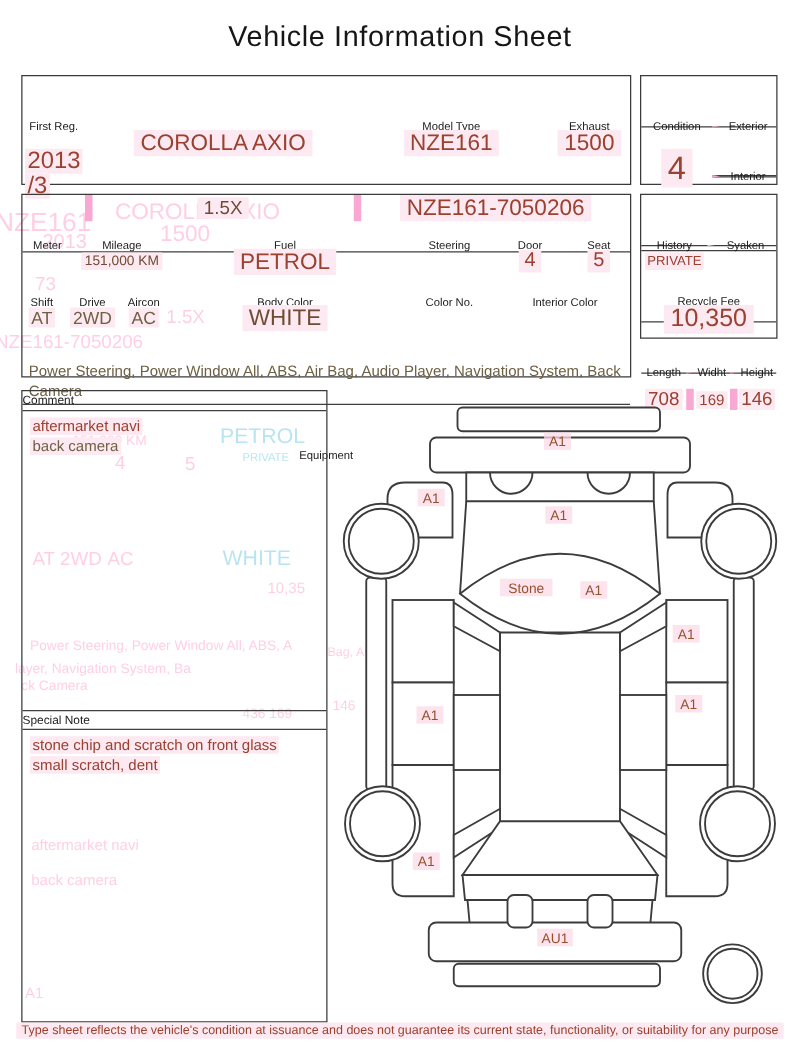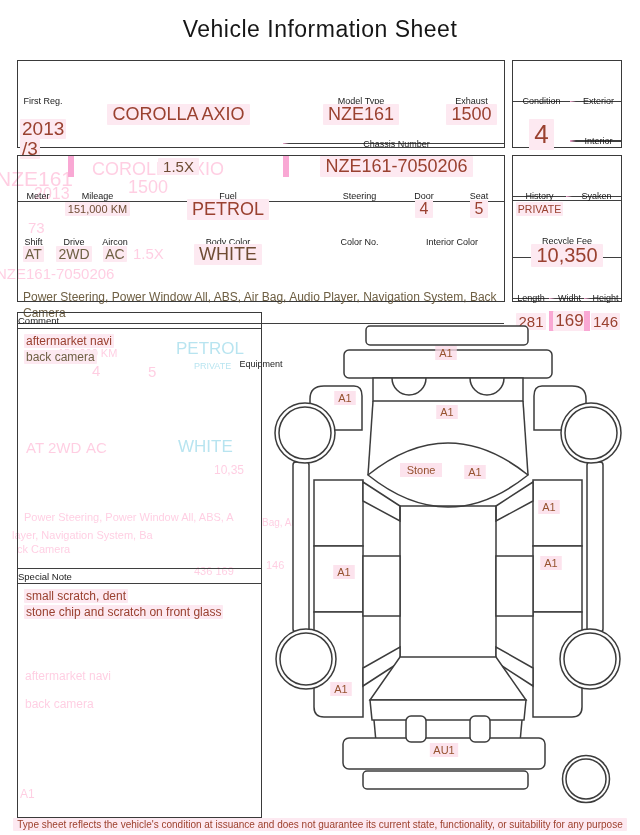--- a/index.html
+++ b/index.html
@@ -30,21 +30,21 @@
     font-size:10px;color:#9c3f2b;z-index:2;
   }
   
   #table1{left:17px;top:60px;width:488px;height:88px;display:grid;
           grid-template-columns:50px 215px 150px 1fr;
           grid-template-rows:13px 29px 13px 1fr;}
   #box1{left:512px;top:60px;width:110px;height:88px;display:grid;
         grid-template-columns:57px 1fr;
         grid-template-rows:13px 26px 14px 1fr;}
   #table2{left:17px;top:155px;width:488px;height:147px;display:flex;flex-direction:column;}
-  #box2{left:512px;top:155px;width:110px;height:147px;display:flex;flex-direction:column;}
+  #box2{left:512px;top:155px;width:110px;height:116px;display:flex;flex-direction:column;}
   .trow{display:flex;box-sizing:border-box;}
   #commentBox{left:17px;top:312px;width:245px;height:506px;display:flex;flex-direction:column;}
   .section-label{height:16px;line-height:15px;text-align:left;font-size:9.5px;color:#1b1b1b;box-sizing:border-box;}
   .note-line{font-size:12px;line-height:15px;margin:1px 0 0 6px;}
   
   #ghost-layer{position:absolute;inset:0;z-index:1;pointer-events:none;}
   .ghost{position:absolute;white-space:nowrap;line-height:1;}
   .ghost.pink{color:#ff9fc7;opacity:.5;}
   .ghost.cyan{color:#7fcfe4;opacity:.55;}
   
@@ -96,21 +96,20 @@
   <div class="cell bl" style="grid-area:2/2/3/3">
       <span class="hl v-red" style="font-size:18px">COROLLA AXIO</span>
     </div>
   <div class="cell bl" style="grid-area:4/2/5/3">
       <span class="hl v-brown" style="font-size:15px">1.5X</span>
     </div>
   <div class="cell lbl bl" style="grid-area:1/3/2/4">Model Type</div>
   <div class="cell bl" style="grid-area:2/3/3/4">
       <span class="hl v-red" style="font-size:18px">NZE161</span>
     </div>
-  <div class="cell lbl bl bt" style="grid-area:3/3/4/5">Chassis Number</div>
   <div class="cell bl" style="grid-area:4/3/5/5">
       <span class="hl v-red" style="font-size:18px">NZE161-7050206</span>
     </div>
   <div class="cell lbl bl" style="grid-area:1/4/2/5">Exhaust</div>
   <div class="cell bl" style="grid-area:2/4/3/5">
       <span class="hl v-red" style="font-size:18px">1500</span>
     </div>
 </div>
 
 <div id="box1" class="box">
@@ -200,41 +199,41 @@
         <span class="hl v-red" style="font-size:20px">10,350</span>
       </div>
   </div>
   <div class="trow bt" style="height:14px">
     <div class="cell lbl bb" style="width:36px">Length</div>
     <div class="cell lbl bl bb" style="width:35px">Widht</div>
     <div class="cell lbl bl bb" style="flex:1">Height</div>
   </div>
   <div class="trow" style="flex:1">
     <div class="cell" style="width:36px">
-        <span class="hl v-red" style="font-size:15px;padding:0 2px">281</span>
+        <span class="hl v-red" style="font-size:15px;padding:0 2px">708</span>
       </div>
     <div class="cell bl" style="width:35px">
-        <span class="hl v-red" style="font-size:17px;padding:0 2px">169</span>
+        <span class="hl v-red" style="font-size:12px;padding:0 2px">169</span>
       </div>
     <div class="cell bl" style="flex:1">
         <span class="hl v-red" style="font-size:15px;padding:0 2px">146</span>
       </div>
   </div>
 </div>
 
 <div id="commentBox" class="box">
   <div class="section-label bb">Comment</div>
   <div style="height:239px;padding-top:4px;box-sizing:border-box">
     <div class="note-line v-red"><span class="hl" style="padding:0 2px">aftermarket navi</span></div>
     <div class="note-line v-olive"><span class="hl" style="padding:0 2px">back camera</span></div>
   </div>
   <div class="section-label bt bb">Special Note</div>
   <div style="flex:1;padding-top:4px">
+    <div class="note-line v-red"><span class="hl" style="padding:0 2px">stone chip and scratch on front glass</span></div>
     <div class="note-line v-red"><span class="hl" style="padding:0 2px">small scratch, dent</span></div>
-    <div class="note-line v-red"><span class="hl" style="padding:0 2px">stone chip and scratch on front glass</span></div>
   </div>
 </div>
 
 <svg id="car-svg" width="360" height="500" viewBox="0 0 360 500">
 
   <rect class="outline" x="98" y="14" width="162" height="19" rx="4"></rect>
   <rect class="outline" x="76" y="38" width="208" height="28" rx="5"></rect>
 
   <path class="outline" d="M105,66 H255 V89 H105 Z"></path>
   <path class="line" d="M124,66 A17,17 0 0 0 158,66"></path>

